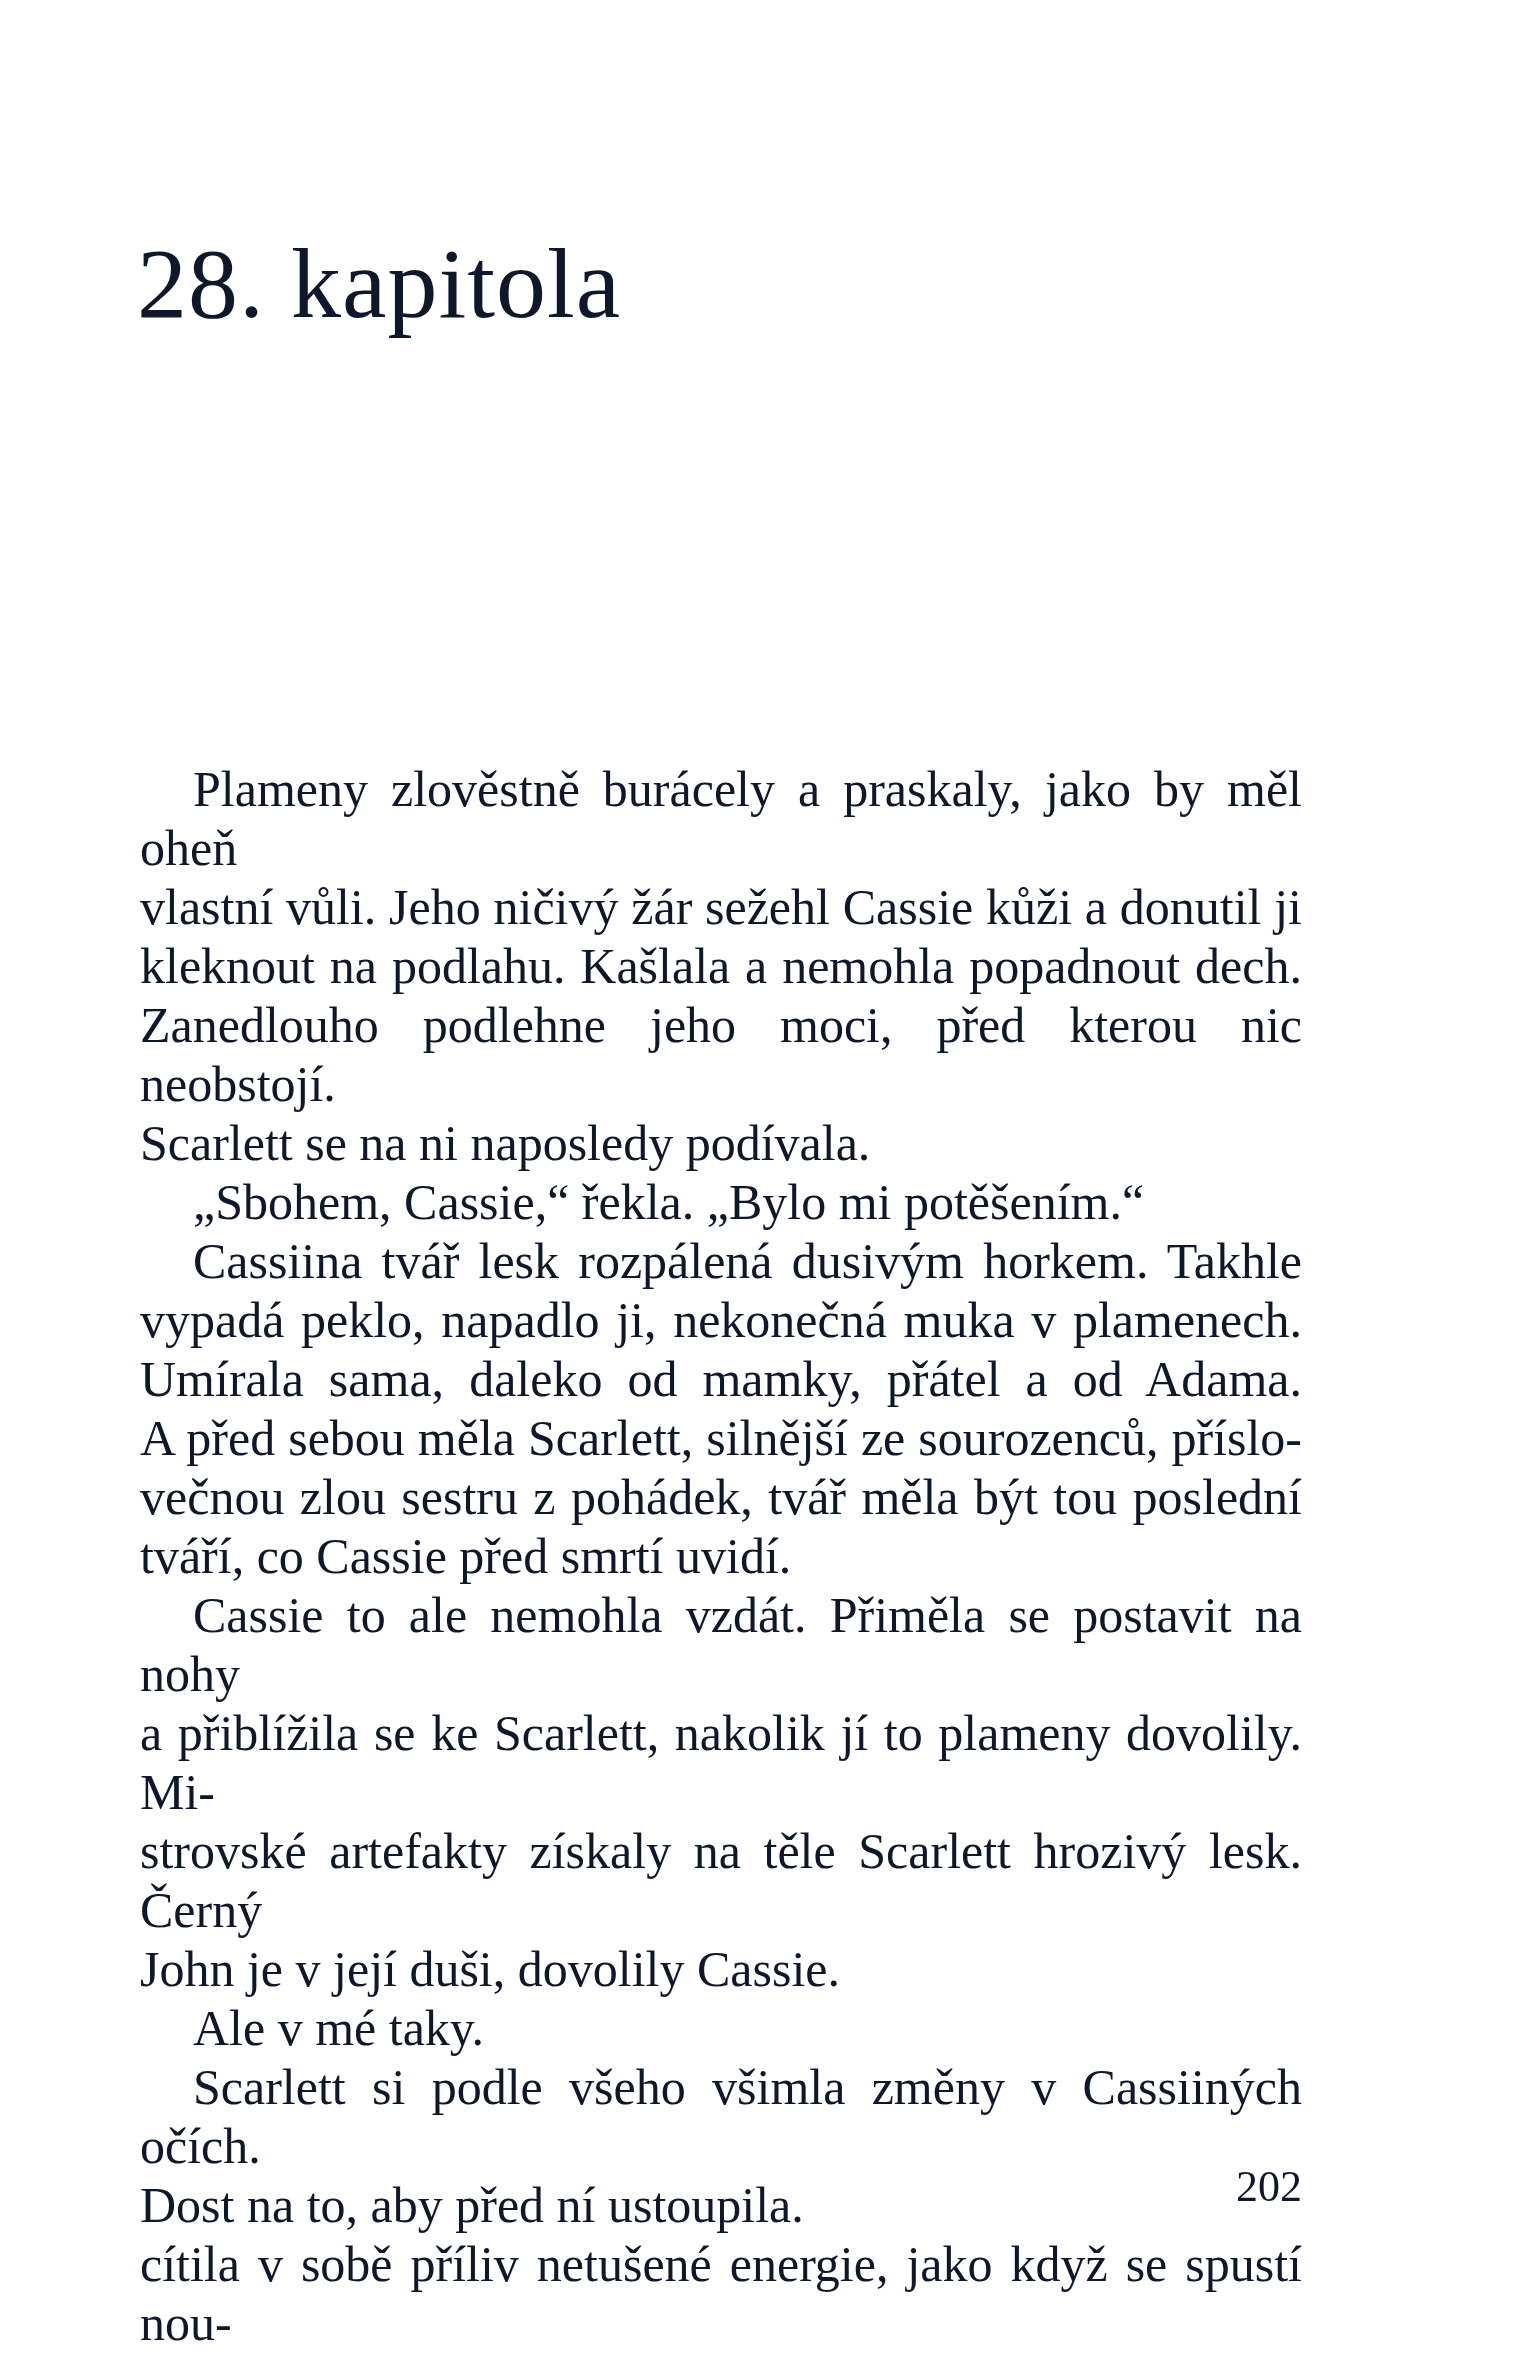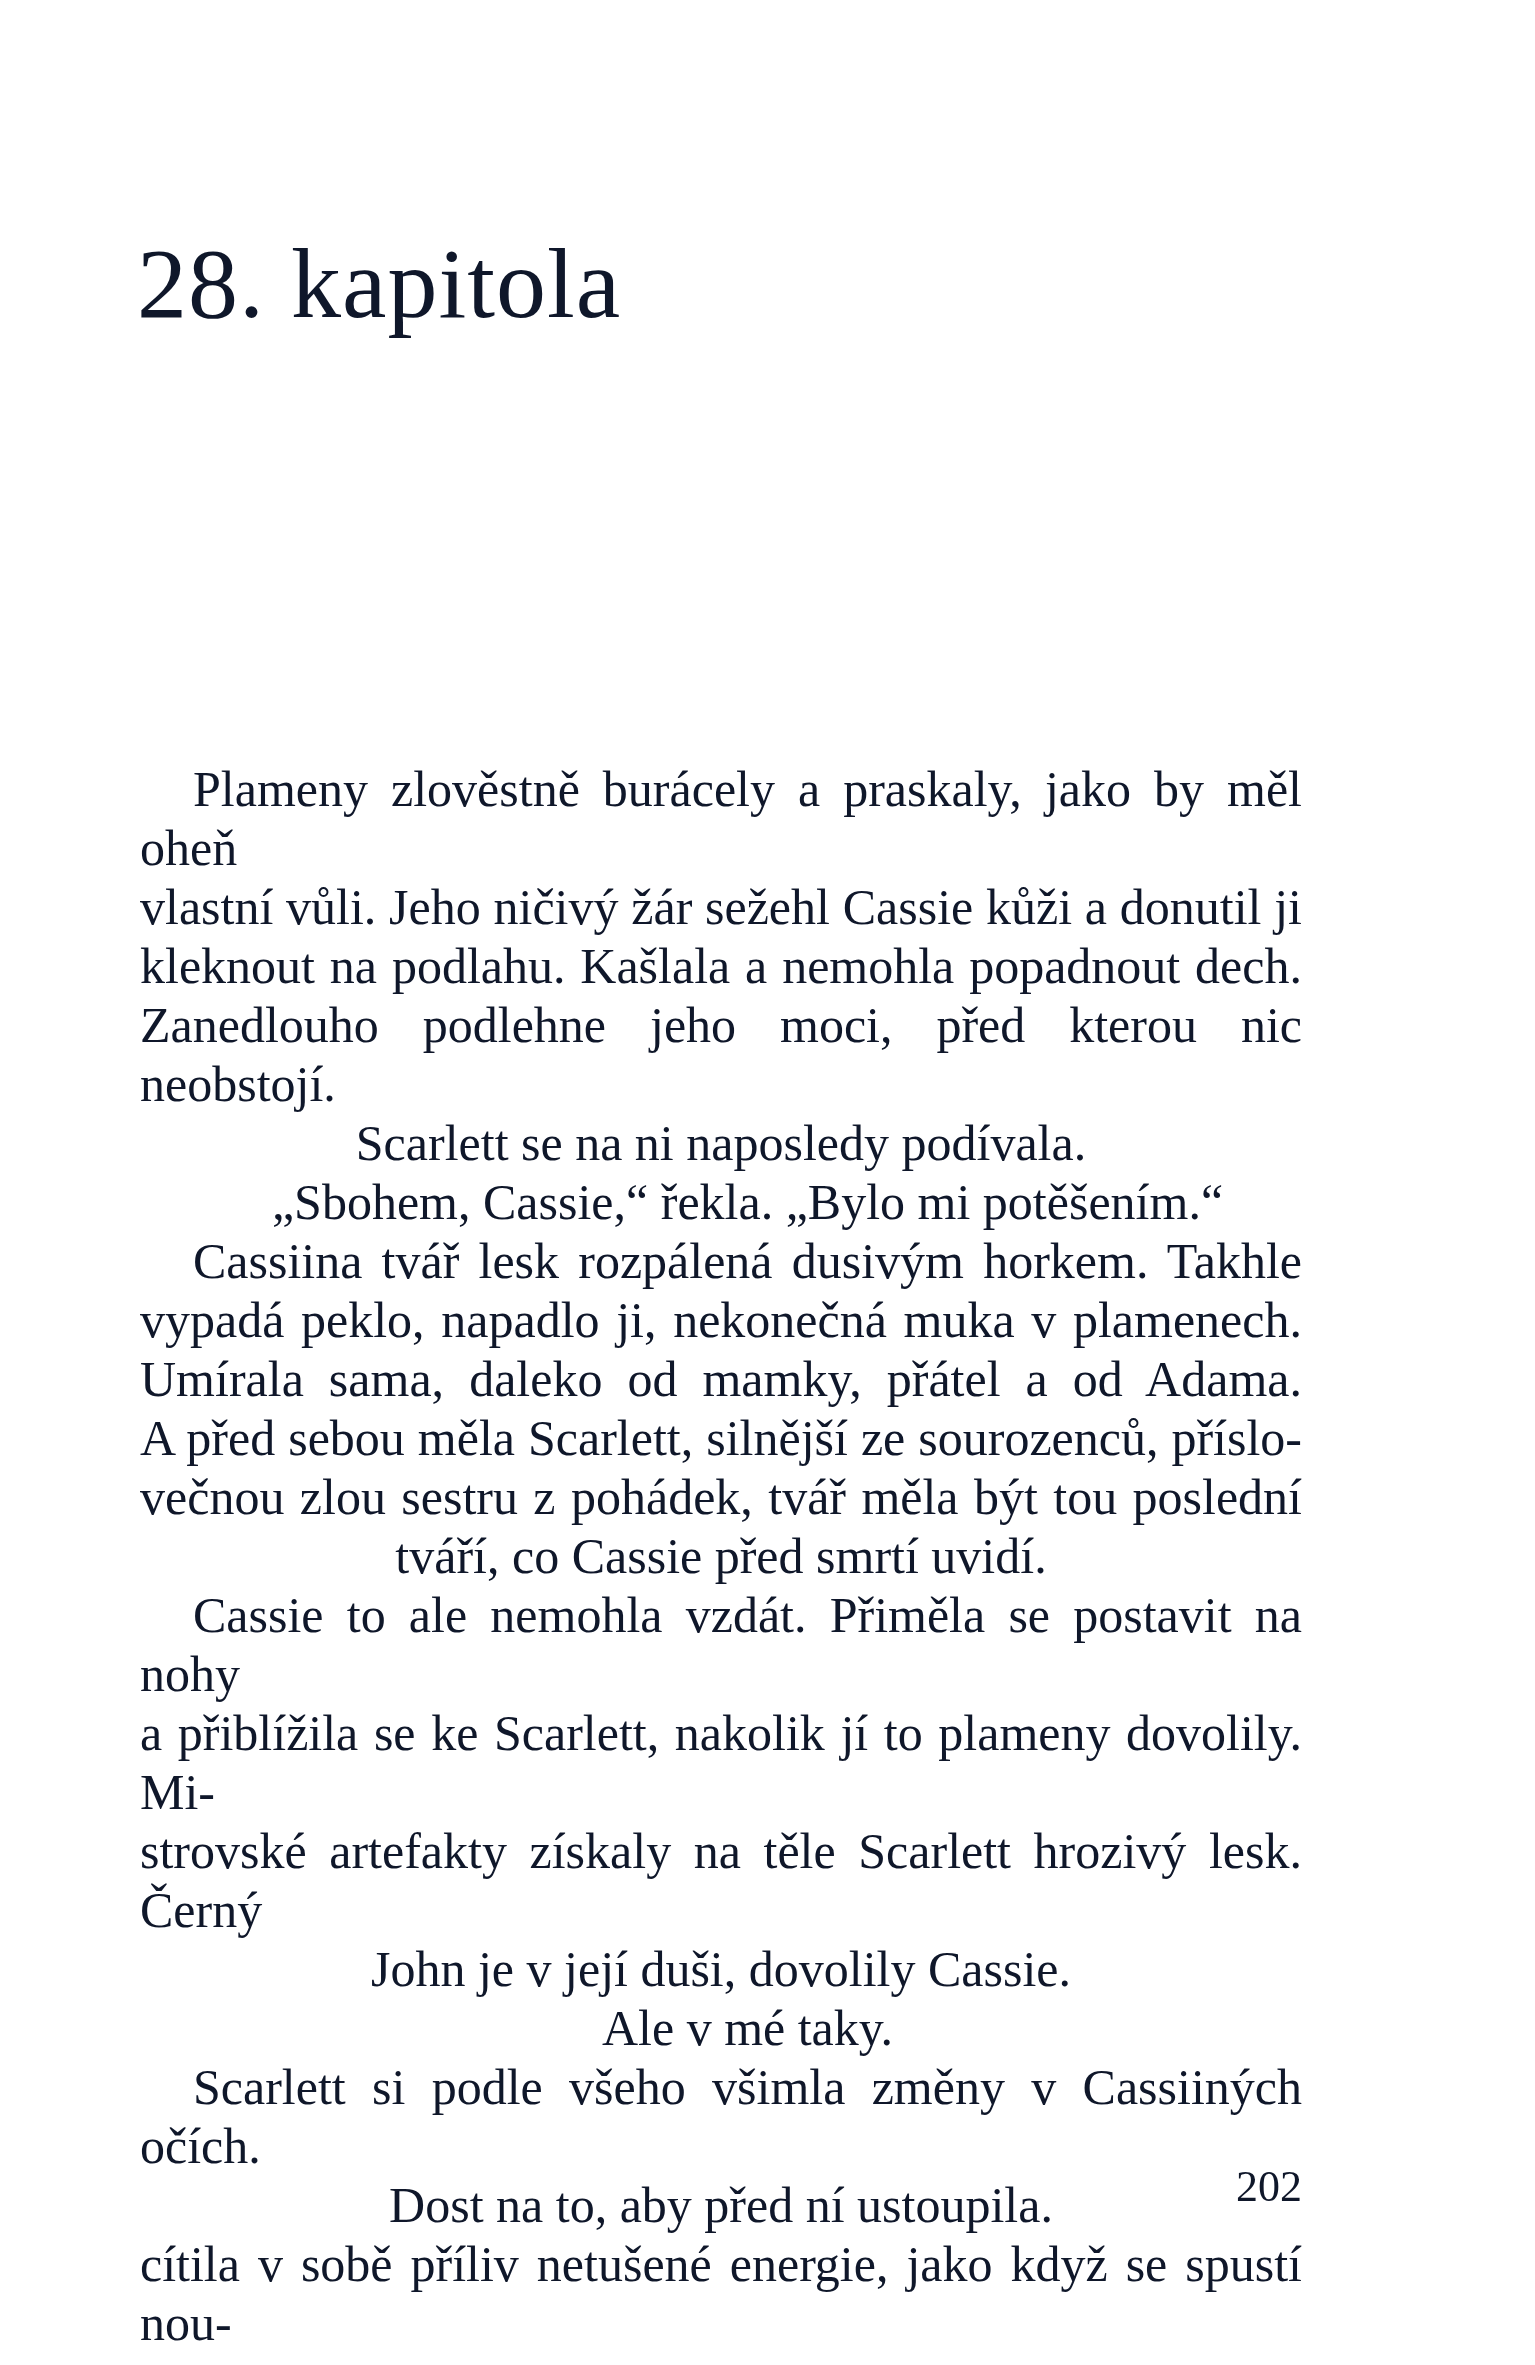--- a/index.html
+++ b/index.html
@@ -30,21 +30,21 @@
   }
   .body-text {
     position: absolute;
     left: 140px;
     top: 760px;
     width: 1162px;
     font-size: 50px;
   }
   .body-text .line {
     line-height: 59px;
-    text-align: center;
+    text-align: left;
   }
   .body-text .line.justify {
     text-align: justify;
     text-align-last: justify;
   }
   .body-text .line.indent {
     text-indent: 53px;
   }
   .page-number {
     position: absolute;

